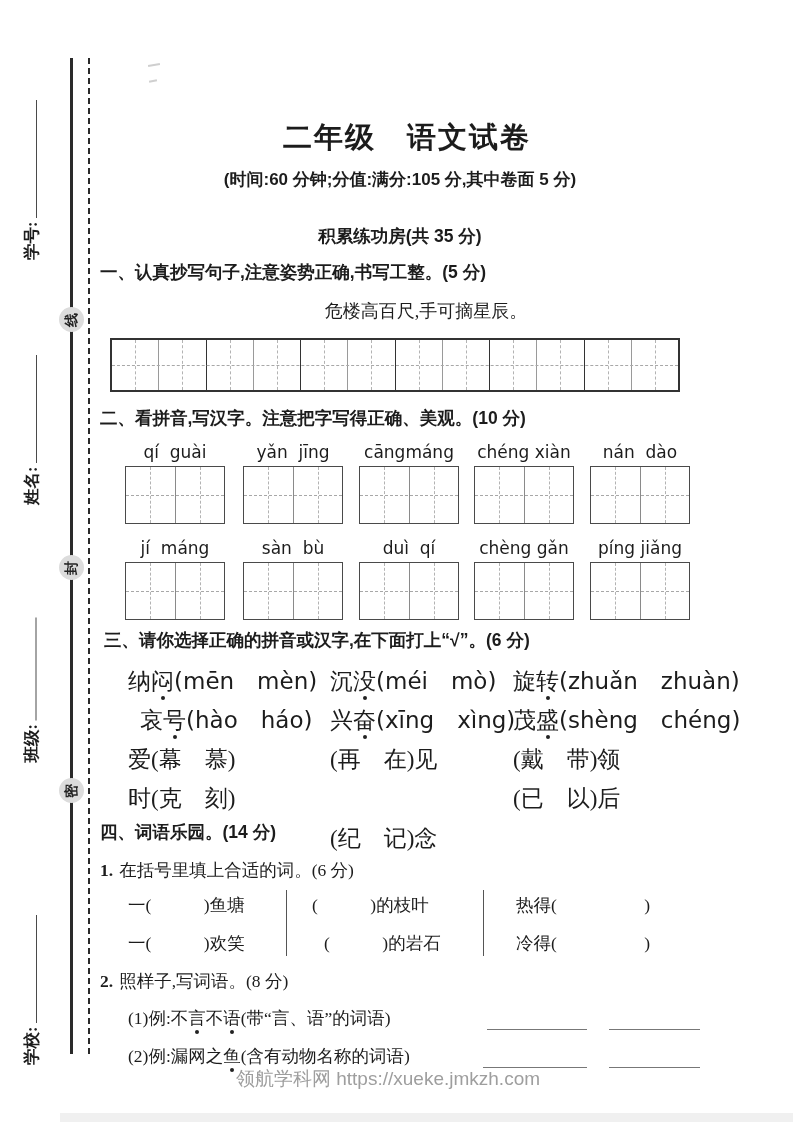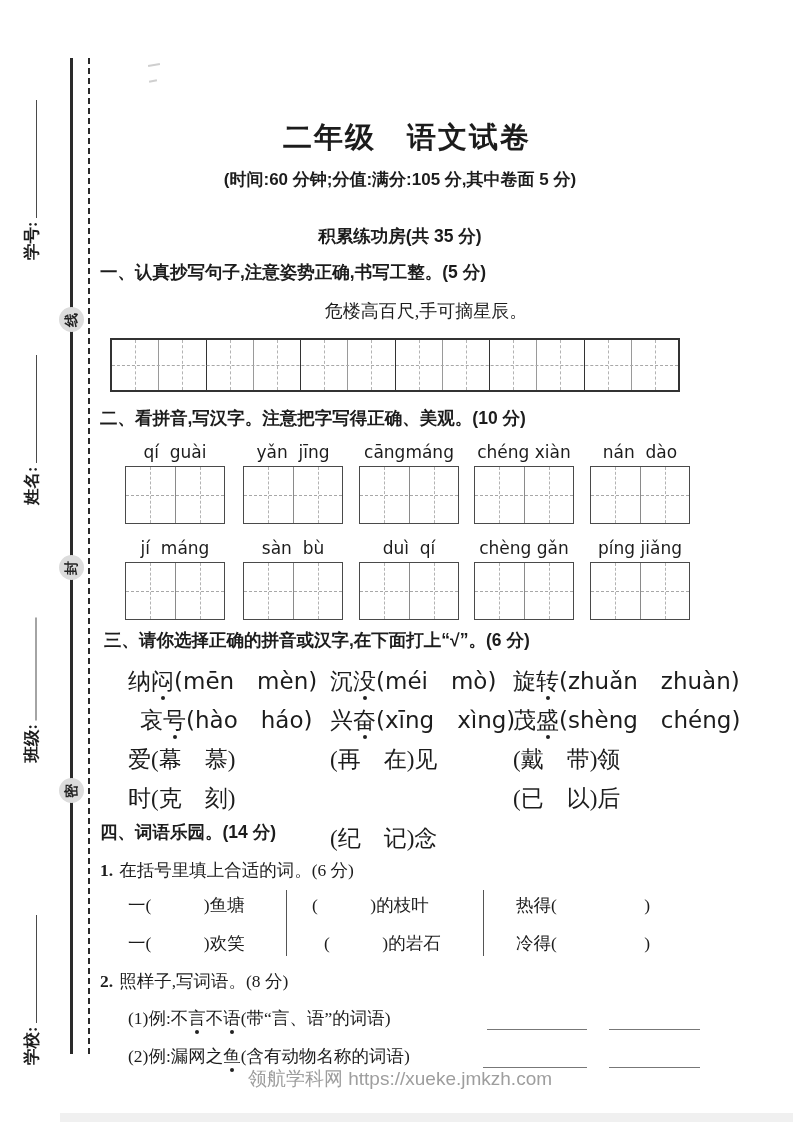--- a/index.html
+++ b/index.html
@@ -55,21 +55,21 @@
   .du{position:relative;}
   .du::after{content:"";position:absolute;left:50%;bottom:-6px;transform:translateX(-50%);
     width:4px;height:4px;border-radius:50%;background:#222;}
 
   
   .sub{font-size:17.5px;white-space:nowrap;}
   .num{font-weight:700;margin-right:6px;}
   .vdiv{width:0;border-left:1.2px solid #555;height:66px;}
   .blank{height:0;border-bottom:1.2px solid #777;}
 
-  .watermark{left:100px;top:1066px;width:600px;font-size:19px;color:#9e9e9e;
+  .watermark{left:88px;top:1066px;width:600px;font-size:19px;color:#9e9e9e;
     font-family:"Liberation Sans","DejaVu Sans",sans-serif;font-weight:400;}
   .footbar{left:60px;top:1113px;width:733px;height:9px;background:#f0f0f0;}
   .stray{width:12px;height:0;border-top:2px solid #cfcfcf;transform:rotate(-10deg);}
 </style>
 </head>
 <body>
 
 <div>
 
   <div class="abs seal-solid"></div>

